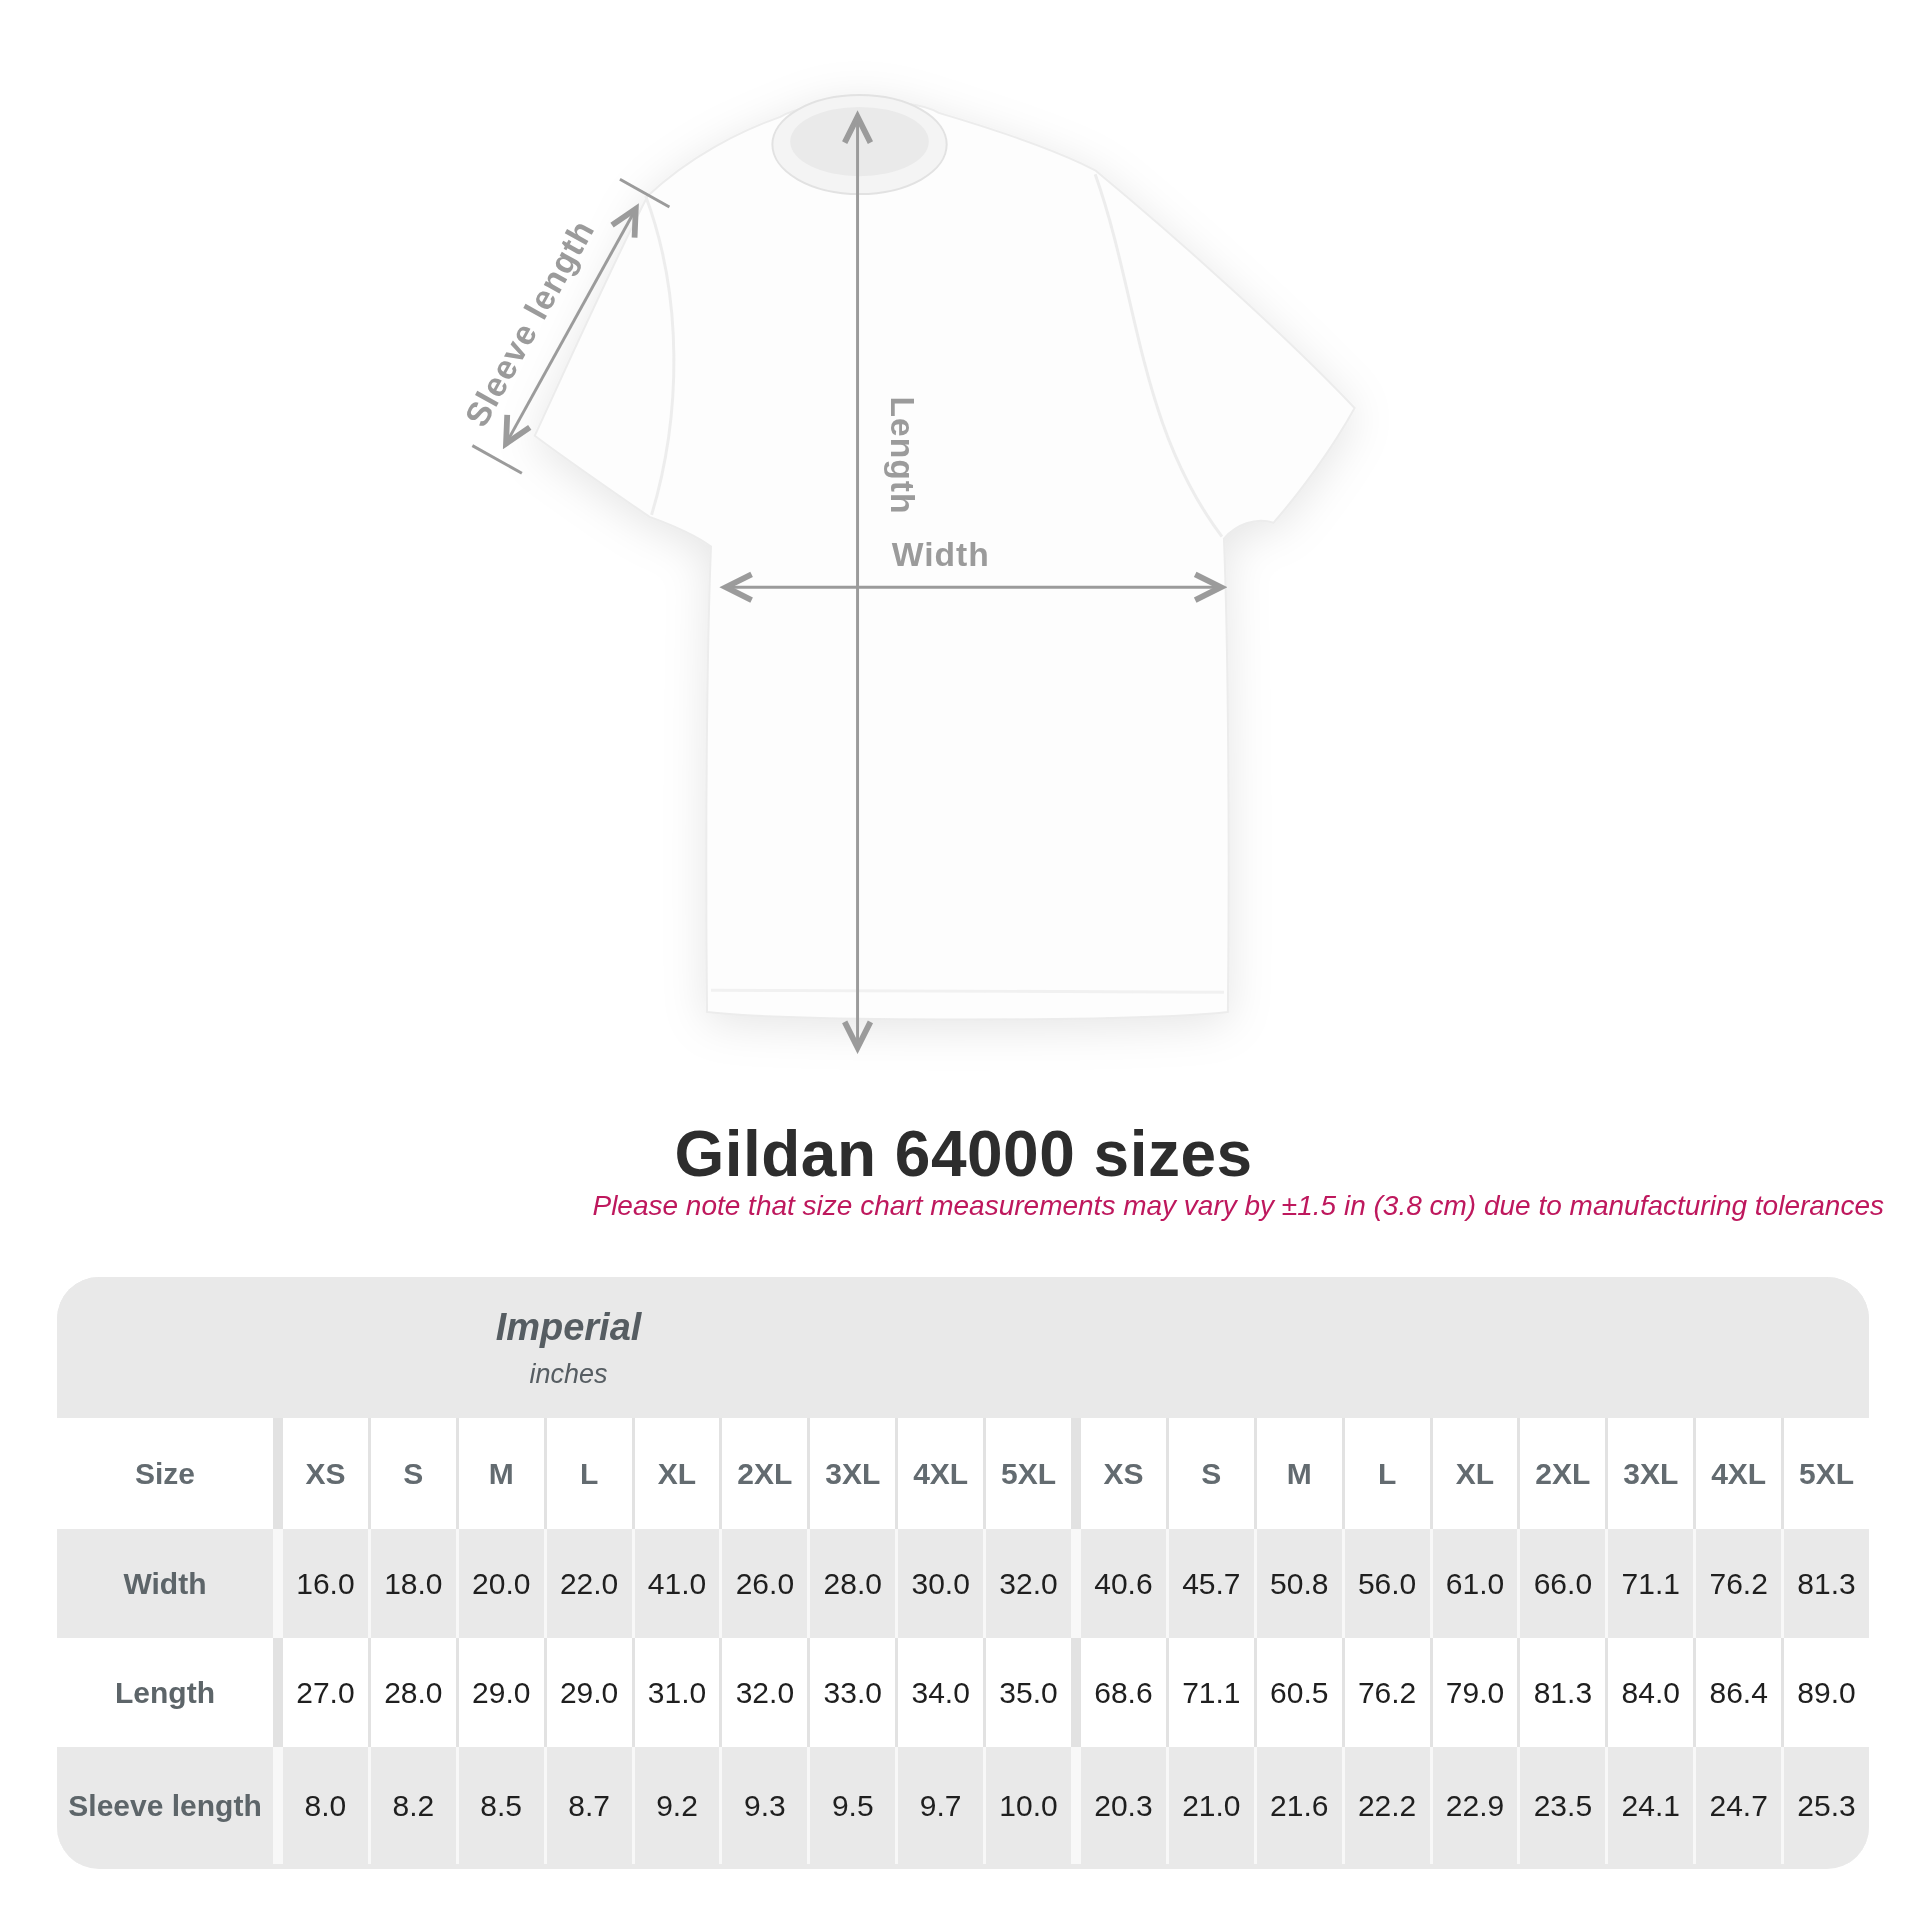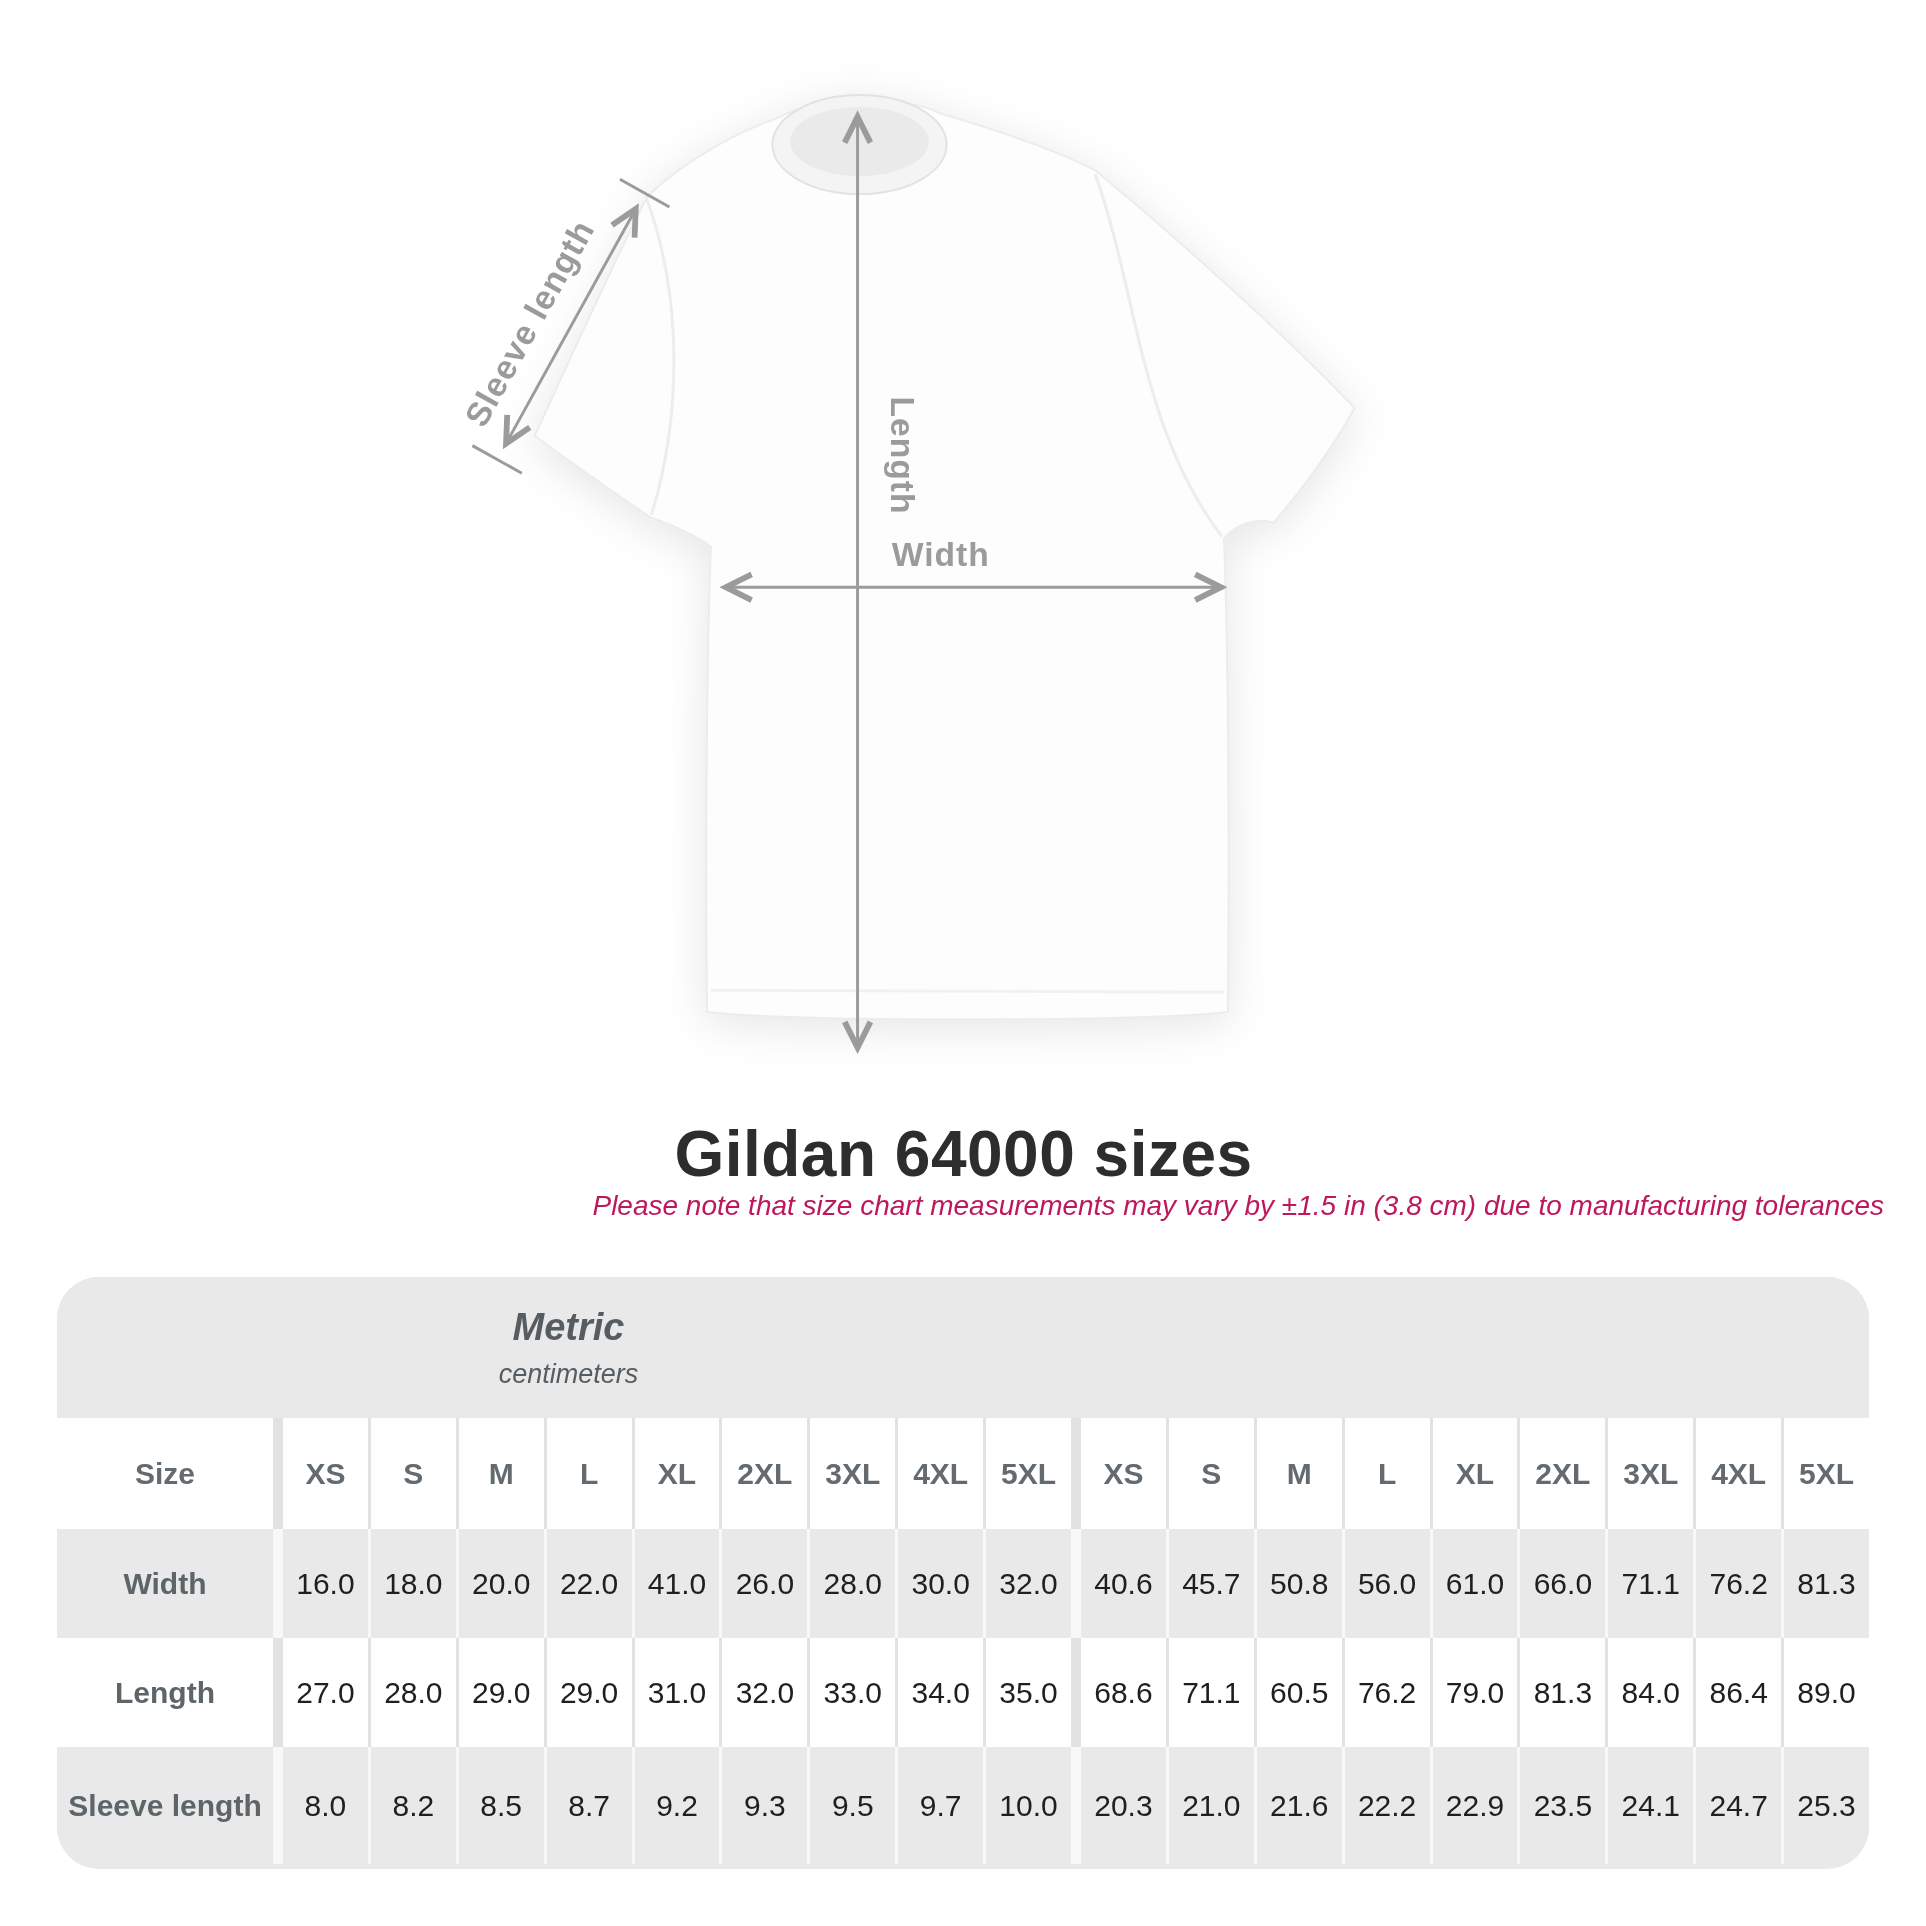--- a/index.html
+++ b/index.html
@@ -88,22 +88,22 @@
   </svg>
 </div>
 
 <div class="page-title">Gildan 64000 sizes</div>
 <div class="page-subtitle">Please note that size chart measurements may vary by ±1.5 in (3.8 cm) due to manufacturing tolerances</div>
 
 <div class="panel">
 
   <div class="group-row">
     <div class="group-cell">
-      <div class="group-name">Metric</div>
-      <div class="group-unit">centimeters</div>
+      <div class="group-name">Imperial</div>
+      <div class="group-unit">inches</div>
     </div>
   </div>
 
   <div class="trow white header-row">
     <div class="cell rlabel">Size</div>
     <div class="cell">XS</div>
     <div class="cell">S</div>
     <div class="cell">M</div>
     <div class="cell">L</div>
     <div class="cell">XL</div>

